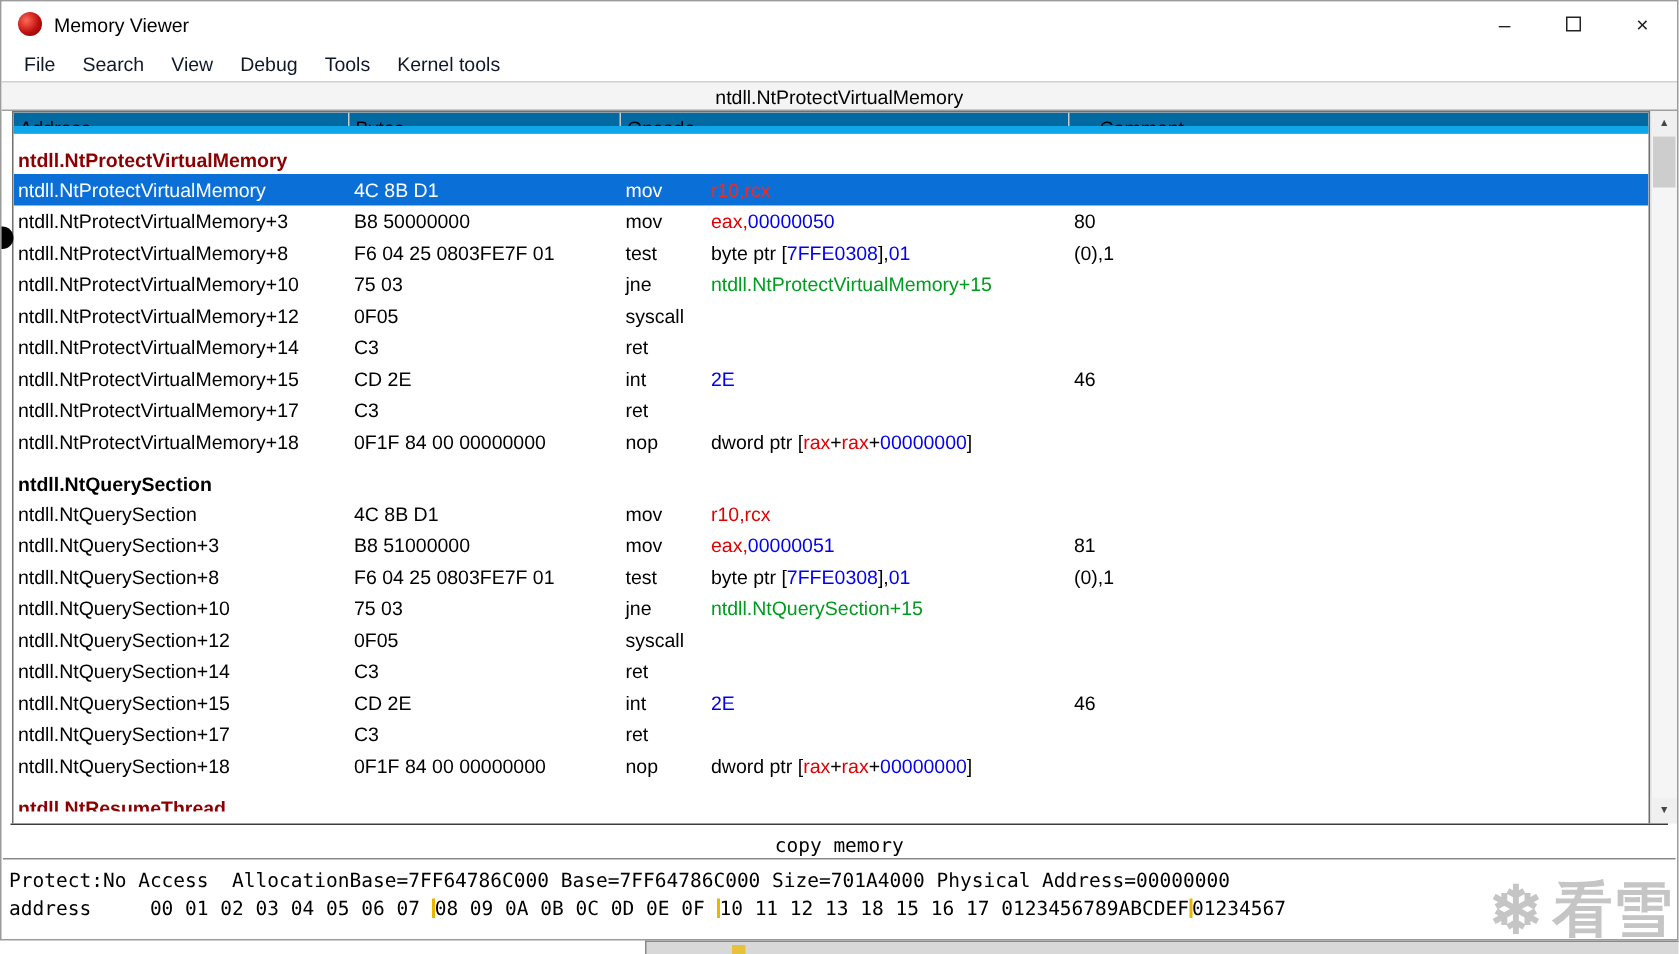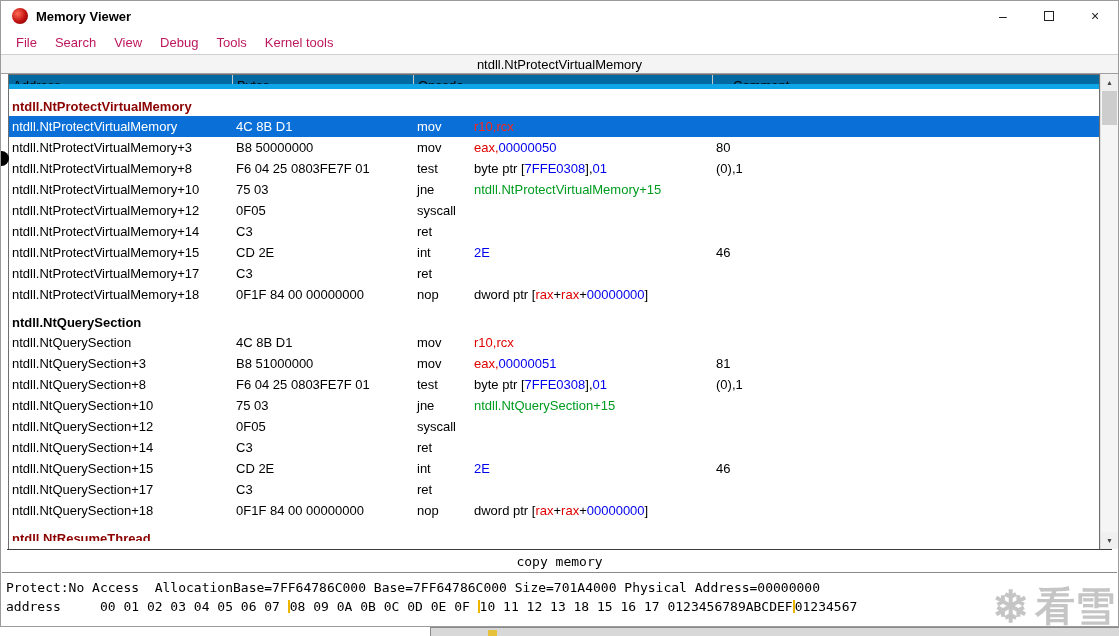--- a/index.html
+++ b/index.html
@@ -3,28 +3,28 @@
 <meta charset="utf-8">
 <style>
   *{margin:0;padding:0;box-sizing:border-box;}
   body{position:relative;width:1119px;height:636px;overflow:hidden;background:#ffffff;font-family:"Liberation Sans",sans-serif;}
   .window{position:relative;width:1119px;height:627px;background:#fff;border:1px solid #9b9b9b;overflow:hidden;}
 
   
   .titlebar{height:30px;display:flex;align-items:center;background:#fff;}
   .app-icon{width:16px;height:16px;margin-left:11px;border-radius:50%;
     background:radial-gradient(circle at 35% 35%, #ff6a55, #c01010 55%, #6f0404);flex:0 0 auto;}
-  .titlebar .title{margin-left:8px;font-size:13px;color:#000;font-weight:bold;}
+  .titlebar .title{margin-left:8px;font-size:13px;color:#000;}
   .win-controls{margin-left:auto;display:flex;height:100%;}
   .win-btn{width:46px;height:100%;display:flex;align-items:center;justify-content:center;font-size:14px;color:#222;}
   .max-box{width:10px;height:10px;border:1px solid #222;display:inline-block;}
 
   
   .menubar{height:23px;display:flex;align-items:center;padding-left:6px;background:#fff;}
-  .menu-item{font-size:13px;padding:2px 9px;color:#be185d;white-space:nowrap;}
+  .menu-item{font-size:13px;padding:2px 9px;color:#0f172a;white-space:nowrap;}
 
   
   .symbol-bar{height:20px;border-top:1px solid #d0d0d0;border-bottom:1px solid #9f9f9f;background:#f4f4f4;
     display:flex;align-items:center;justify-content:center;font-size:13px;color:#000;}
 
   
   .disasm{position:absolute;top:73px;left:7px;right:18px;height:475px;border:1px solid #6f6f6f;border-bottom:none;background:#fff;overflow:hidden;}
   .colhead{display:grid;grid-template-columns:224px 181px 299px 1fr;height:14px;border-bottom:5px solid #0ea5e9;background:#0369a1;}
   .colhead .hcell{font-size:13px;color:#000;padding:3px 0 0 4px;border-right:1px solid #c9c9c9;overflow:hidden;}
   .colhead .hcell:last-child{border-right:none;margin-left:16px;}
@@ -42,21 +42,21 @@
   
   .bp-dot{position:absolute;left:-7px;top:150px;width:15px;height:15px;border-radius:50%;background:#000;z-index:3;}
 
   
   .vscroll{position:absolute;top:73px;right:0;width:18px;height:475px;background:#f5f5f5;border-left:1px solid #dedede;}
   .sb-btn{height:17px;display:flex;align-items:center;justify-content:center;font-size:7px;color:#454545;background:#f0f0f0;}
   .sb-btn.down{position:absolute;bottom:0;left:0;right:0;}
   .sb-thumb{position:absolute;top:17px;left:1px;right:1px;height:34px;background:#cdcdcd;}
 
   
-  .copybar{position:absolute;top:548px;left:6px;right:6px;height:30px;border-top:1px solid #3c3c3c;border-bottom:7px solid #a21caf;
+  .copybar{position:absolute;top:548px;left:6px;right:6px;height:30px;border-top:1px solid #3c3c3c;border-bottom:1px solid #a21caf;
     display:flex;align-items:center;justify-content:center;background:#fff;
     font-family:"DejaVu Sans Mono",monospace;font-size:13px;color:#000;}
 
   
   .hexpanel{position:absolute;top:571px;left:1px;right:1px;height:58px;border-top:1px solid #8a8a8a;background:#fff;
     font-family:"DejaVu Sans Mono",monospace;font-size:13px;color:#000;padding:5px 0 0 4px;}
   .hexline{white-space:pre;line-height:19px;}
   .vline{display:inline-block;width:2px;height:13px;background:#edb400;vertical-align:-2px;}
 
   

